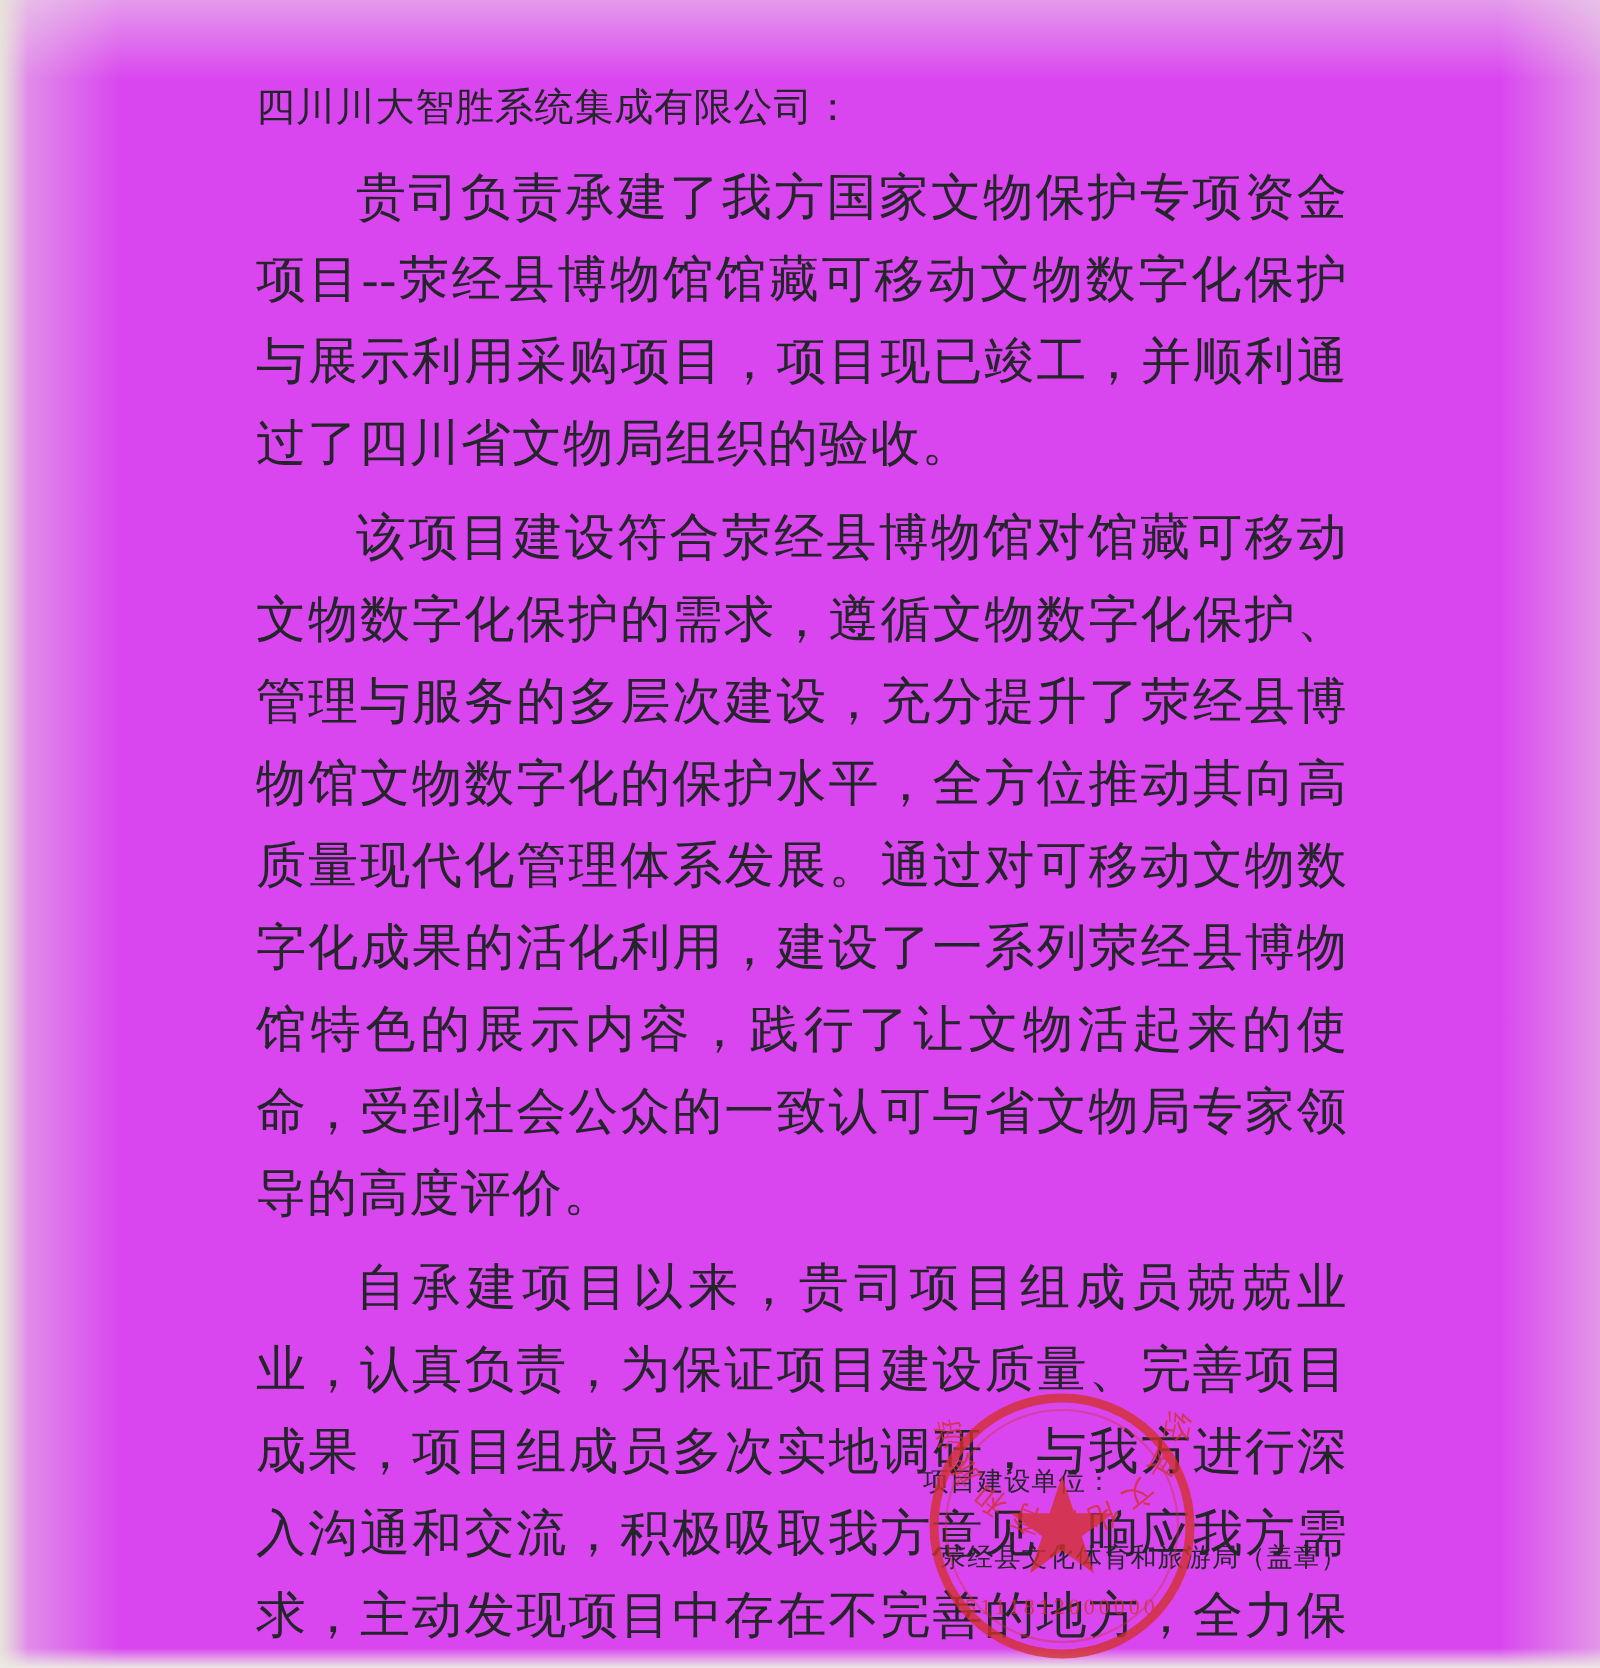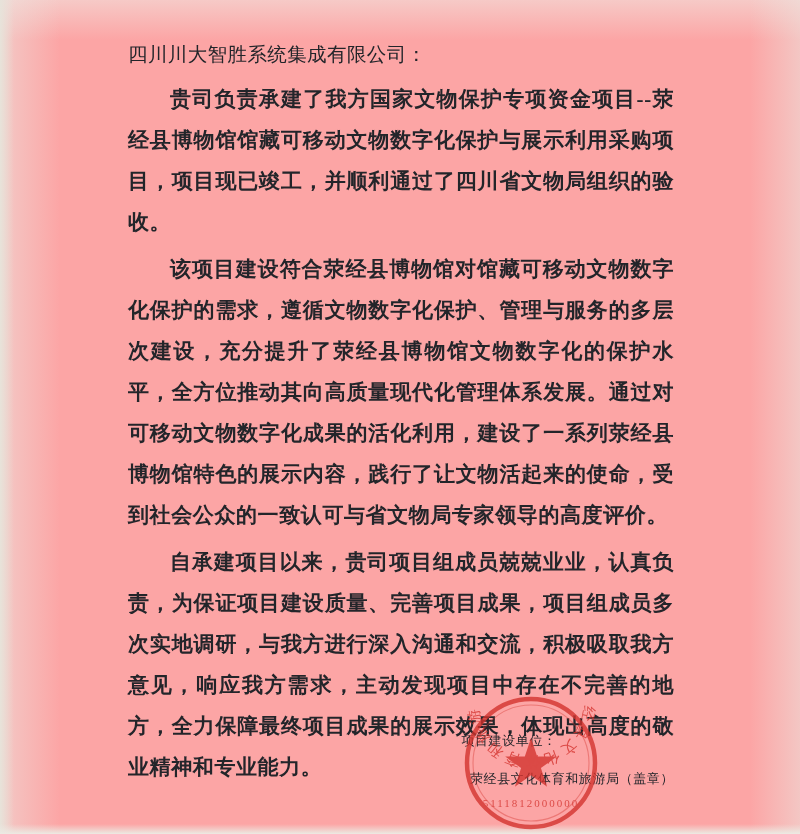--- a/index.html
+++ b/index.html
@@ -10,21 +10,21 @@
     width: 800px;
     height: 834px;
     background: #fdfdfb;
     font-family: "Liberation Serif", serif;
     overflow: hidden;
   }
   .page {
     position: relative;
     width: 800px;
     height: 834px;
-    background: #fca5a5;
+    background: #d946ef;
     box-sizing: border-box;
     overflow: hidden;
   }
   
   .paper-tint {
     position: absolute;
     inset: 0;
     background:
       linear-gradient(90deg, rgba(235,232,226,0.55) 0px, rgba(252,251,248,0) 60px),
       linear-gradient(270deg, rgba(235,232,226,0.5) 0px, rgba(252,251,248,0) 50px),
@@ -39,29 +39,29 @@
   }
   .salutation {
     font-size: 19.5px;
     line-height: 1.5;
     color: #23252a;
     letter-spacing: 0.4px;
     margin-bottom: 10px;
     font-weight: 500;
   }
   .para {
-    font-size: 21px;
+    font-size: 25px;
     line-height: 41px;
     color: #23252a;
     text-indent: 2em;
     letter-spacing: 0.6px;
     text-align: justify;
     text-justify: inter-ideograph;
     margin: 0 0 6px 0;
-    font-weight: 700;
+    font-weight: 400;
   }
   .signature-block {
     position: absolute;
     right: 126px;
     top: 722px;
     width: 330px;
     text-align: center;
     font-size: 13px;
     line-height: 38px;
     color: #23252a;

